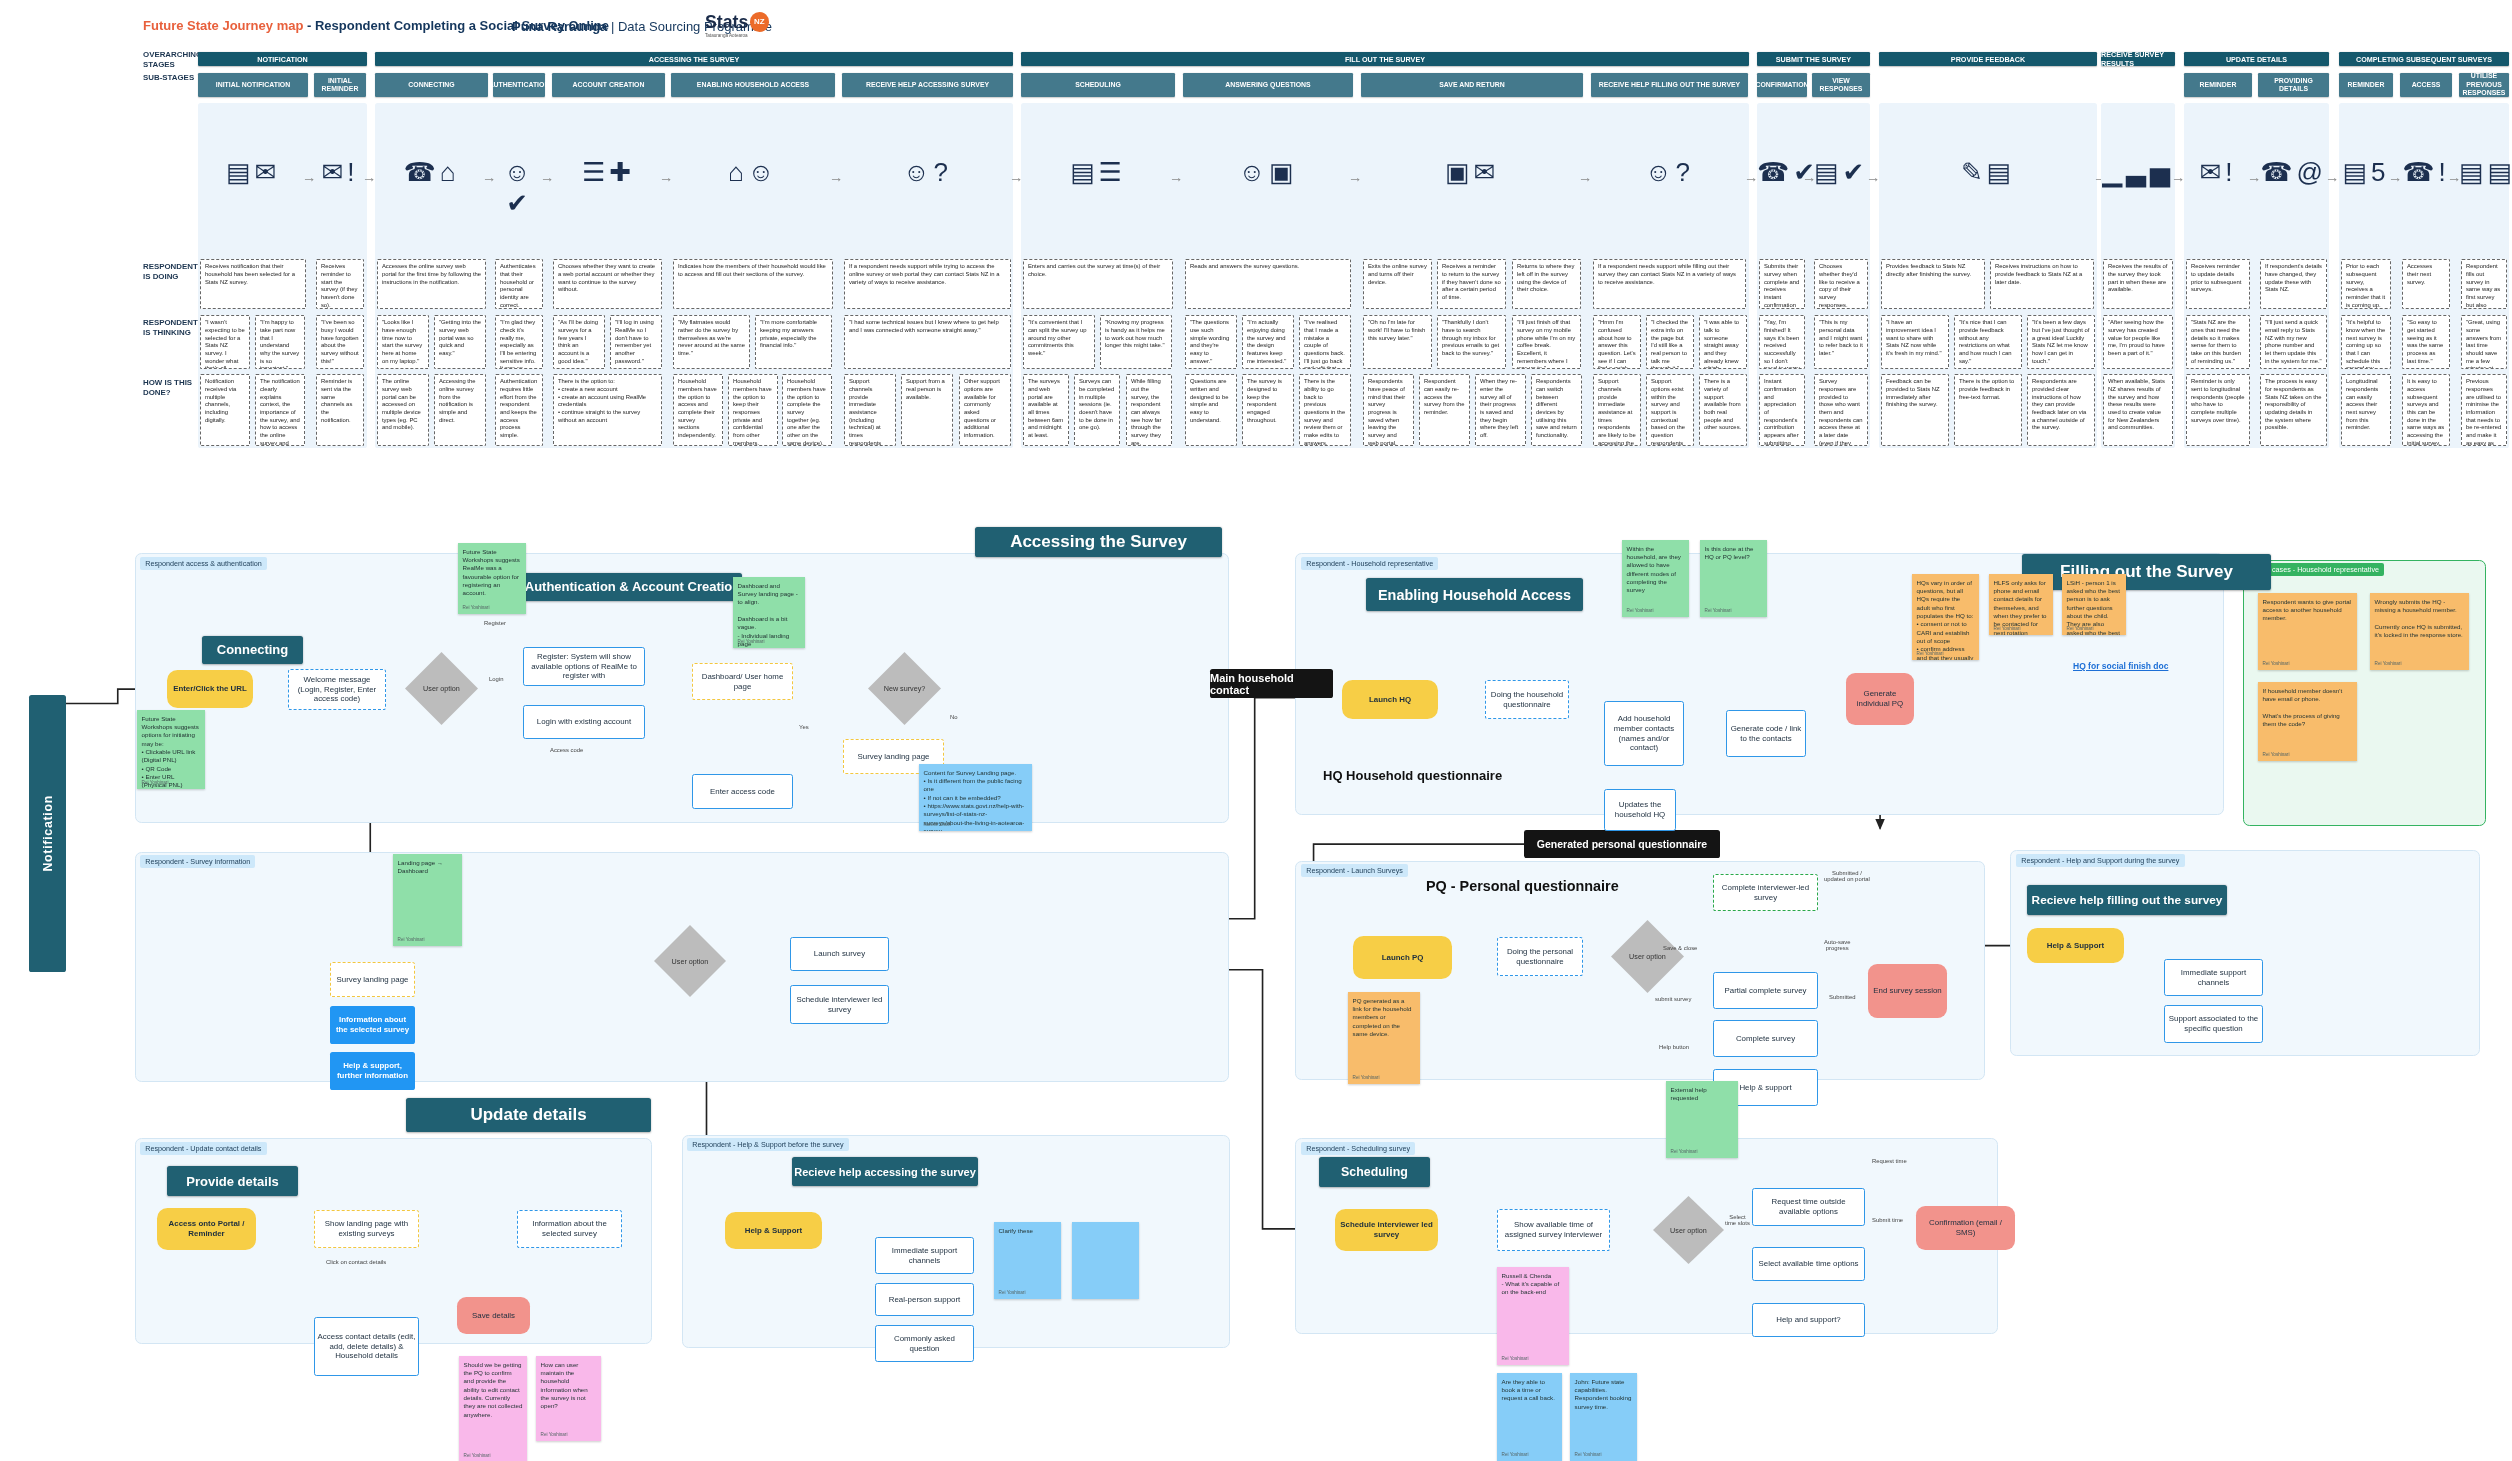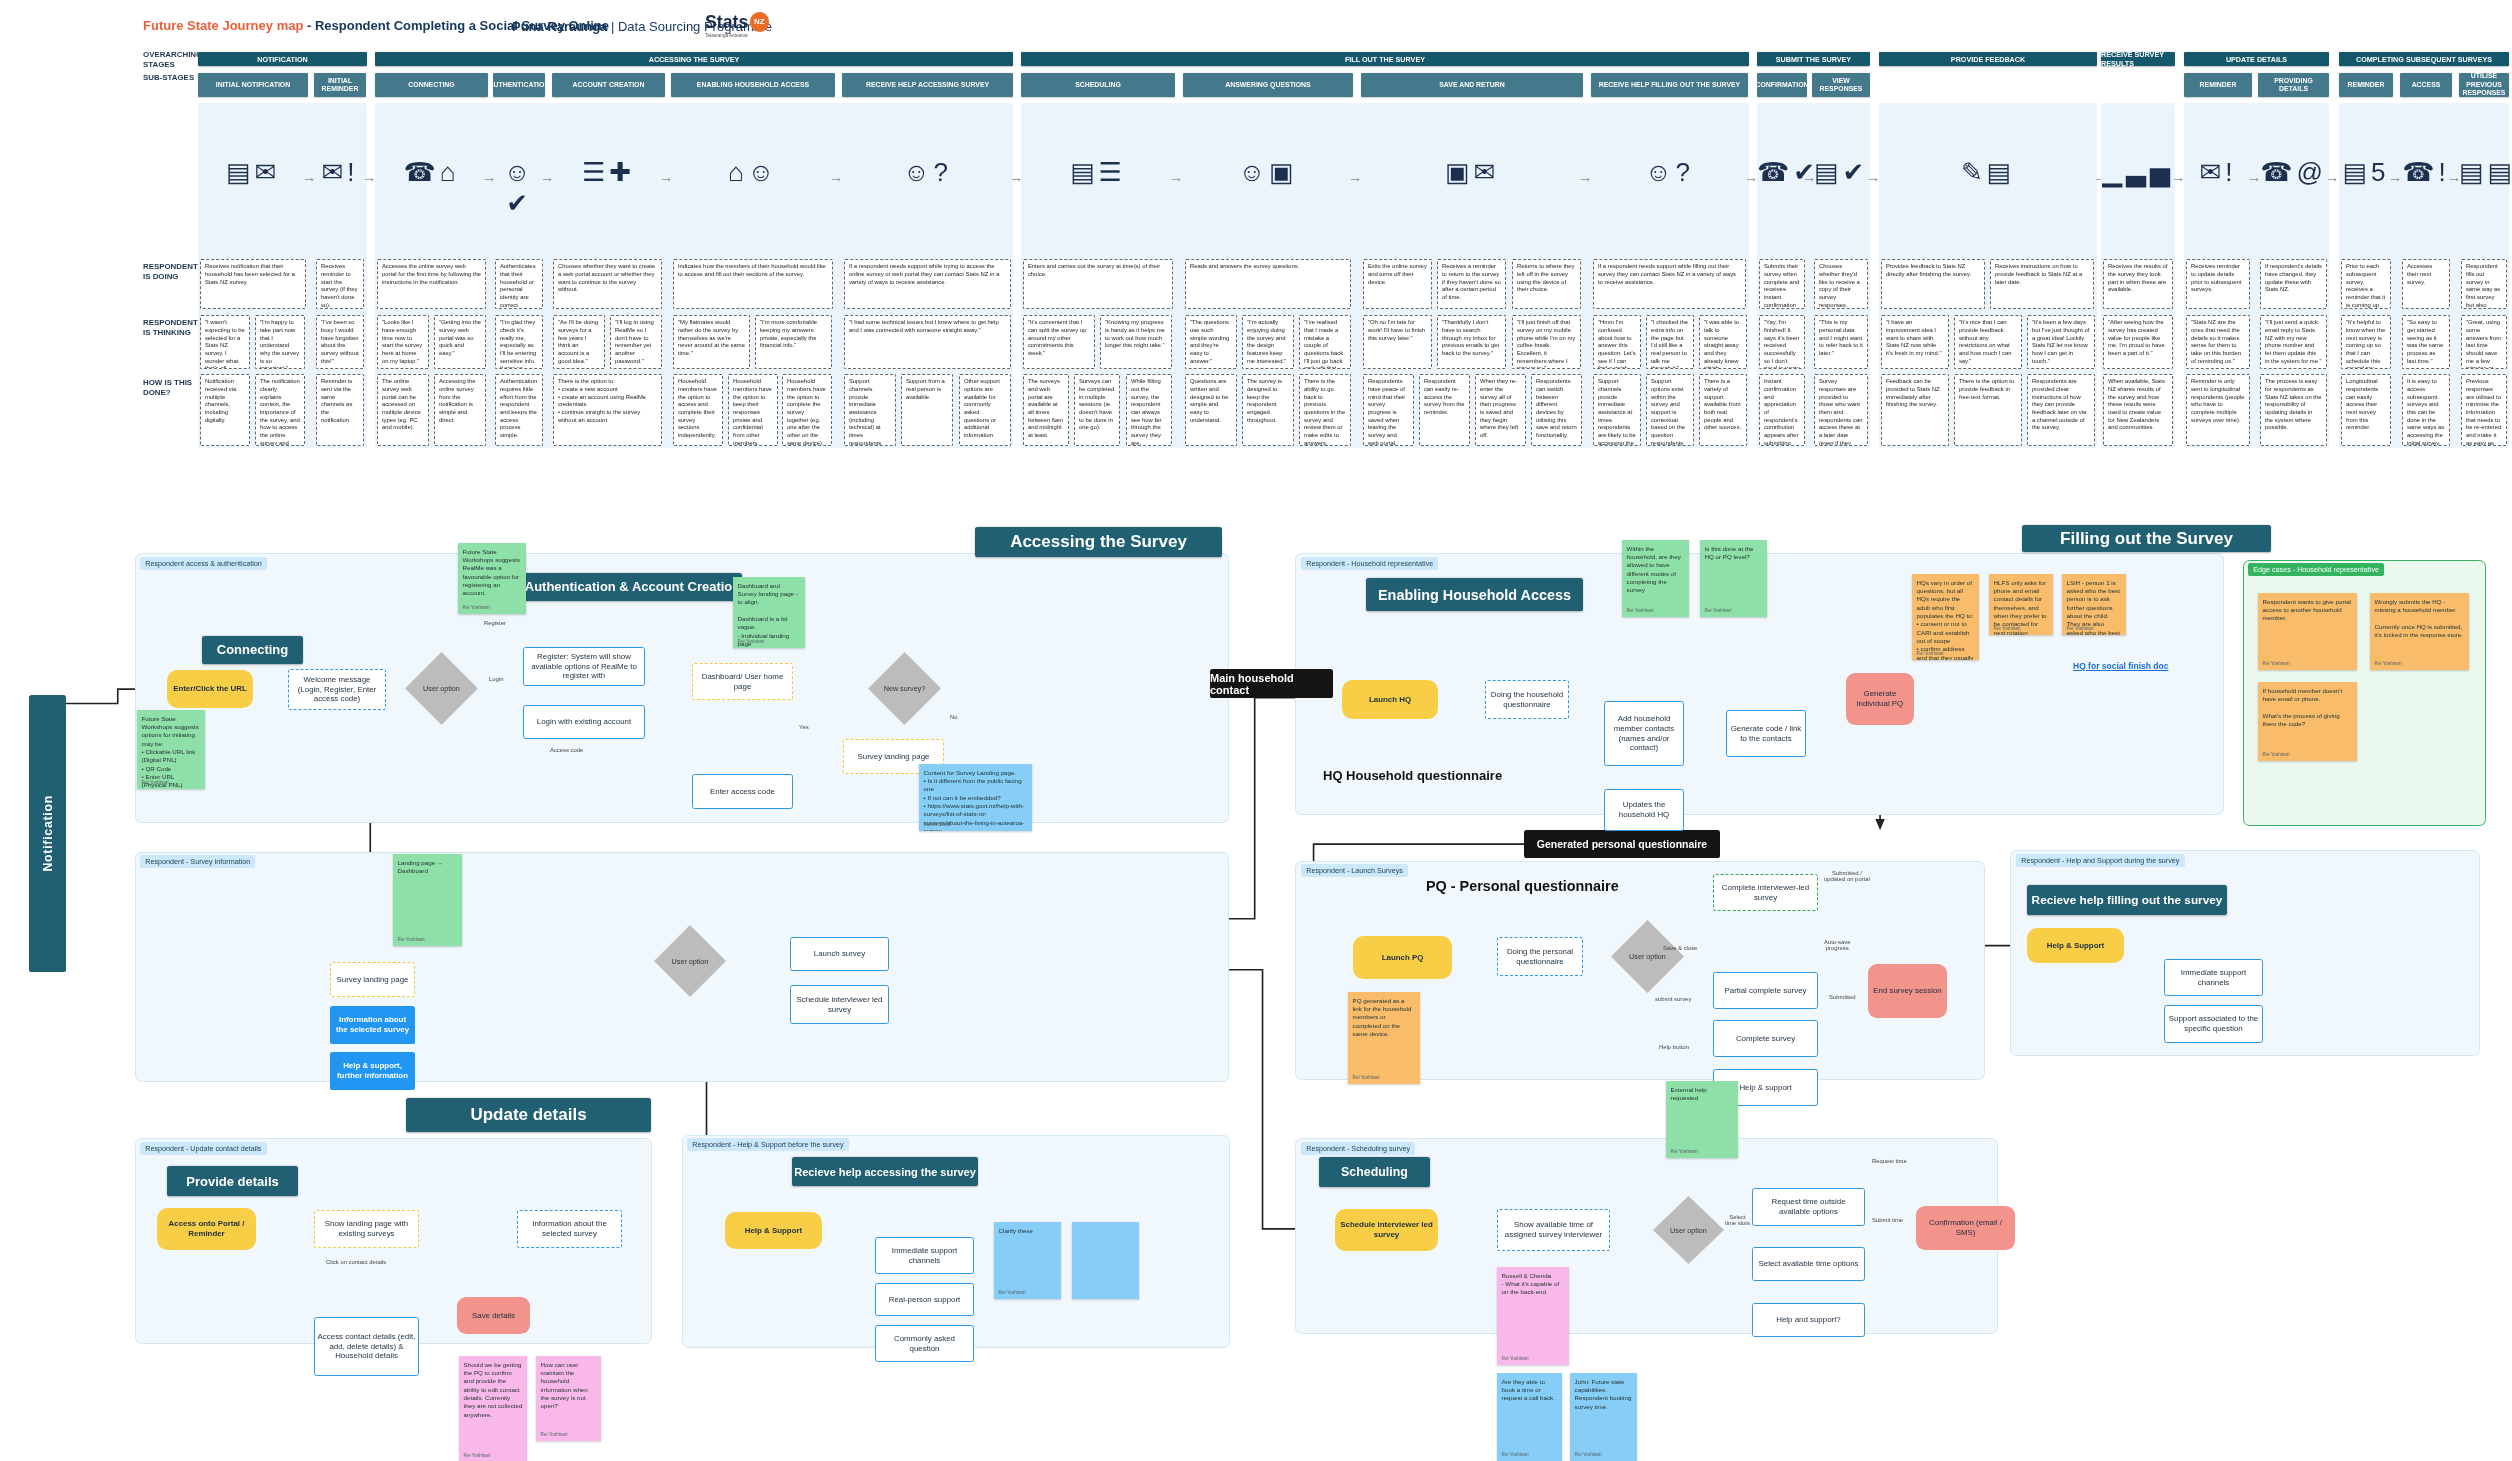--- a/index.html
+++ b/index.html
@@ -311,21 +311,21 @@
       <div class="abs chip" style="left: 1301px; top: 864px;">Respondent - Launch Surveys</div>
       <div class="abs panel" style="left: 2010px; top: 850px; width: 470px; height: 206px;"></div>
       <div class="abs chip" style="left: 2016px; top: 854px;">Respondent - Help and Support during the survey</div>
       <div class="abs panel" style="left: 135px; top: 1138px; width: 517px; height: 206px;"></div>
       <div class="abs chip" style="left: 140px; top: 1142px;">Respondent - Update contact details</div>
       <div class="abs panel" style="left: 682px; top: 1135px; width: 548px; height: 213px;"></div>
       <div class="abs chip" style="left: 687px; top: 1138px;">Respondent - Help &amp; Support before the survey</div>
       <div class="abs panel" style="left: 1295px; top: 1138px; width: 703px; height: 196px;"></div>
       <div class="abs chip" style="left: 1301px; top: 1142px;">Respondent - Scheduling survey</div>
       <div class="abs sectitle" style="left: 975px; top: 527px; width: 247px; height: 30px; font-size: 17px;">Accessing the Survey</div>
-      <div class="abs sectitle" style="left: 2022px; top: 525px; width: 249px; height: 27px; font-size: 17px;">Filling out the Survey</div>
+      <div class="abs sectitle" style="left: 2022px; top: 554px; width: 249px; height: 36px; font-size: 17px;">Filling out the Survey</div>
       <div class="abs sectitle" style="left: 406px; top: 1098px; width: 245px; height: 34px; font-size: 17px;">Update details</div>
       <div class="abs sectitle" style="left: 202px; top: 636px; width: 101px; height: 27.5px; font-size: 13px;">Connecting</div>
       <div class="abs sectitle" style="left: 523px; top: 573px; width: 219px; height: 27.5px; font-size: 13px;">Authentication &amp; Account Creation</div>
       <div class="abs sectitle" style="left: 1366px; top: 578px; width: 217px; height: 33px; font-size: 14.4px;">Enabling Household Access</div>
       <div class="abs plaintitle" style="left: 1323px; top: 764px; width: 222px; height: 23.6px; font-size: 13px;">HQ Household questionnaire</div>
       <div class="abs plaintitle" style="left: 1426px; top: 874px; width: 275px; height: 23.6px; font-size: 14.4px;">PQ - Personal questionnaire</div>
       <div class="abs sectitle" style="left: 2027px; top: 885px; width: 200px; height: 30px; font-size: 11.8px;">Recieve help filling out the survey</div>
       <div class="abs sectitle" style="left: 792px; top: 1157px; width: 186px; height: 29px; font-size: 11px;">Recieve help accessing the survey</div>
       <div class="abs sectitle" style="left: 167px; top: 1166px; width: 131px; height: 30px; font-size: 13px;">Provide details</div>
       <div class="abs sectitle" style="left: 1319px; top: 1157px; width: 111px; height: 30px; font-size: 12.4px;">Scheduling</div>
@@ -345,21 +345,21 @@
       <div class="abs node n-boxfill" style="left: 330px; top: 1006px; width: 85px; height: 38px;">Information about the selected survey</div>
       <div class="abs node n-boxfill" style="left: 330px; top: 1052px; width: 85px; height: 38px;">Help &amp; support, further information</div>
       <div class="abs node n-diamond" style="left: 654px; top: 925px; width: 72px; height: 72px;">User option</div>
       <div class="abs node n-box" style="left: 790px; top: 902px; width: 99px; height: 34px;">Launch survey</div>
       <div class="abs node n-box" style="left: 790px; top: 950px; width: 99px; height: 39px;">Schedule interviewer led survey</div>
       <div class="abs node n-yellow" style="left: 1342px; top: 680px; width: 96px; height: 39px;">Launch HQ</div>
       <div class="abs node n-dashblue" style="left: 1485px; top: 680px; width: 84px; height: 39px;">Doing the household questionnaire</div>
       <div class="abs node n-box" style="left: 1604px; top: 666px; width: 80px; height: 65px;">Add household member contacts (names and/or contact)</div>
       <div class="abs node n-box" style="left: 1726px; top: 675px; width: 80px; height: 47px;">Generate code / link to the contacts</div>
       <div class="abs node n-pink" style="left: 1846px; top: 673px; width: 68px; height: 52px;">Generate individual PQ</div>
-      <div class="abs node n-box" style="left: 1604px; top: 754px; width: 80px; height: 42px;">Updates the household HQ</div>
+      <div class="abs node n-box" style="left: 1604px; top: 754px; width: 72px; height: 42px;">Updates the household HQ</div>
       <div class="abs node n-yellow" style="left: 1353px; top: 936px; width: 99px; height: 43px;">Launch PQ</div>
       <div class="abs node n-dashblue" style="left: 1497px; top: 937px; width: 86px; height: 39px;">Doing the personal questionnaire</div>
       <div class="abs node n-diamond" style="left: 1611px; top: 920px; width: 73px; height: 73px;">User option</div>
       <div class="abs node n-dashgreen" style="left: 1713px; top: 874px; width: 105px; height: 37px;">Complete interviewer-led survey</div>
       <div class="abs node n-box" style="left: 1713px; top: 937px; width: 105px; height: 37px;">Partial complete survey</div>
       <div class="abs node n-box" style="left: 1713px; top: 985px; width: 105px; height: 37px;">Complete survey</div>
       <div class="abs node n-box" style="left: 1713px; top: 1034px; width: 105px; height: 37px;">Help &amp; support</div>
       <div class="abs node n-pink" style="left: 1868px; top: 964px; width: 79px; height: 54px;">End survey session</div>
       <div class="abs node n-yellow" style="left: 2027px; top: 928px; width: 97px; height: 35px;">Help &amp; Support</div>
       <div class="abs node n-box" style="left: 2164px; top: 924px; width: 99px; height: 37px;">Immediate support channels</div>

